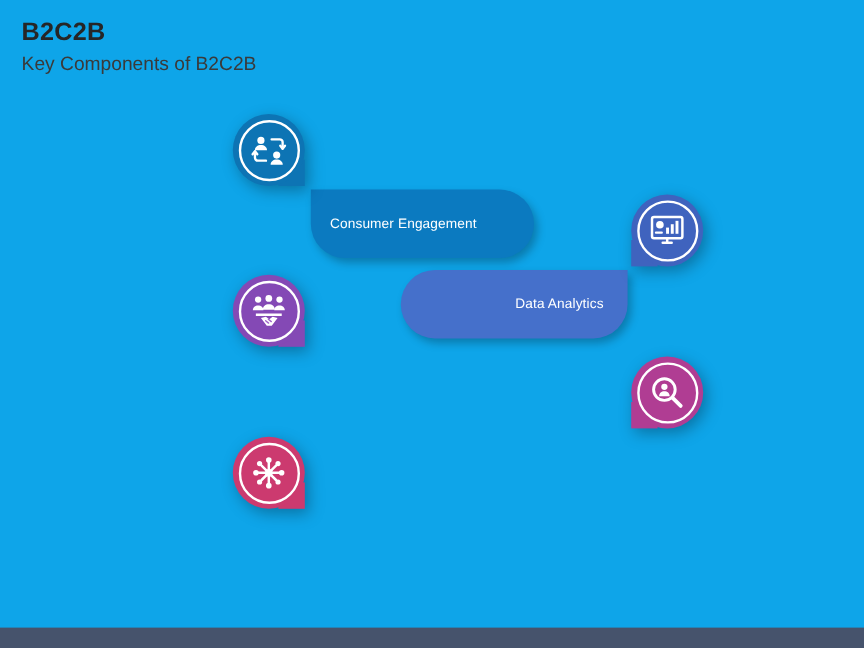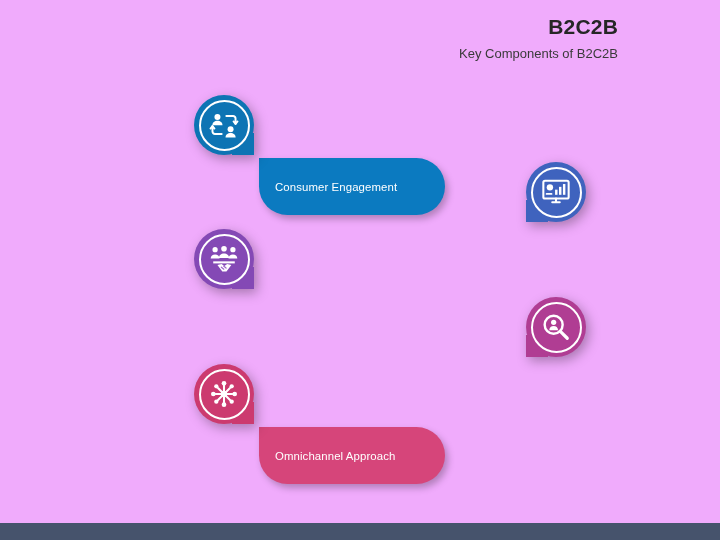--- a/index.html
+++ b/index.html
@@ -32,21 +32,21 @@
     width: 600px;
   }
   #page-title {
     font-size: 21px;
     font-weight: bold;
     color: #262626;
     letter-spacing: 0.2px;
     line-height: 26px;
   }
   #page-subtitle {
-    font-size: 13px;
+    font-size: 16px;
     font-weight: normal;
     color: #3a3a3a;
     line-height: 20px;
     margin-top: 4px;
   }
 
   
   #diagram {
     position: absolute;
     left: 0;
@@ -134,21 +134,21 @@
     left: 0;
     top: 523px;
     width: 720px;
     height: 17px;
     background: #46536c;
   }
 </style>
 </head>
 <body>
 
-<div id="slide" style="background: #f0abfc; text-align: right;">
+<div id="slide" style="background: #0ea5e9;">
 
   <div id="header">
     <div id="page-title" style="color: rgb(38, 38, 38);">B2C2B</div>
     <div id="page-subtitle">Key Components of B2C2B</div>
   </div>
 
   <div id="diagram">
       <div class="bar left" style="top: 78px; background: rgb(11, 122, 192);">
         <span class="bar-label">Consumer Engagement</span>
       </div>
@@ -161,20 +161,23 @@
       <circle cx="9" cy="7.5" r="3.2" fill="#fff"></circle>
       <path d="M3.6 16.2c0-2.9 2.4-4.7 5.4-4.7s5.4 1.8 5.4 4.7z" fill="#fff"></path>
       <circle cx="23" cy="20.5" r="3.2" fill="#fff"></circle>
       <path d="M17.6 29.2c0-2.9 2.4-4.7 5.4-4.7s5.4 1.8 5.4 4.7z" fill="#fff"></path>
       <path d="M18.5 6.5h7.2a2.6 2.6 0 0 1 2.6 2.6v5.6" stroke="#fff" stroke-width="2.1" stroke-linecap="round" fill="none"></path>
       <path d="M26.2 12.2l2.1 2.6 2.1-2.6" stroke="#fff" stroke-width="2.1" stroke-linecap="round" stroke-linejoin="round" fill="none"></path>
       <path d="M13.5 25.5H6.3a2.6 2.6 0 0 1-2.6-2.6v-5.6" stroke="#fff" stroke-width="2.1" stroke-linecap="round" fill="none"></path>
       <path d="M5.8 19.8L3.7 17.2 1.6 19.8" stroke="#fff" stroke-width="2.1" stroke-linecap="round" stroke-linejoin="round" fill="none"></path>
     </svg>
         </div>
+      </div>
+      <div class="bar right" style="top: 145px; background: rgb(69, 112, 203);">
+        <span class="bar-label">Data Analytics</span>
       </div>
       <div class="badge right-side" style="top: 82px; left: 482px;">
         <div class="notch" style="background: rgb(63, 99, 190);"></div>
         <div class="disc" style="background: rgb(63, 99, 190);"></div>
         <div class="ring"></div>
         <div class="glyph">
     <svg viewBox="0 0 32 32" fill="none">
       <rect x="2.5" y="4" width="27" height="19" rx="1.8" stroke="#fff" stroke-width="2.2" fill="none"></rect>
       <path d="M12 27h8M16 23v4" stroke="#fff" stroke-width="2.2" stroke-linecap="round"></path>
       <circle cx="9.5" cy="11" r="3.4" fill="#fff"></circle>
@@ -209,23 +212,20 @@
         <div class="disc" style="background: rgb(176, 61, 147);"></div>
         <div class="ring"></div>
         <div class="glyph">
     <svg viewBox="0 0 32 32" fill="none">
       <circle cx="13.5" cy="13.5" r="9.6" stroke="#fff" stroke-width="2.6" fill="none"></circle>
       <circle cx="13.5" cy="11" r="2.8" fill="#fff"></circle>
       <path d="M8.8 19.4c0-2.7 2.1-4.4 4.7-4.4s4.7 1.7 4.7 4.4z" fill="#fff"></path>
       <path d="M20.6 20.6l7.4 7.4" stroke="#fff" stroke-width="3.4" stroke-linecap="round"></path>
     </svg>
         </div>
-      </div>
-      <div class="bar left" style="top: 347px; background: rgb(214, 69, 122);">
-        <span class="bar-label">Omnichannel Approach</span>
       </div>
       <div class="badge left-side" style="top: 284px; left: 150px;">
         <div class="notch" style="background: rgb(204, 58, 111);"></div>
         <div class="disc" style="background: rgb(204, 58, 111);"></div>
         <div class="ring"></div>
         <div class="glyph">
     <svg viewBox="0 0 32 32" fill="none">
       <g stroke="#fff" stroke-width="2.2" stroke-linecap="round">
         <path d="M16 16L16 7"></path>
               <path d="M16 16L16 25"></path>

